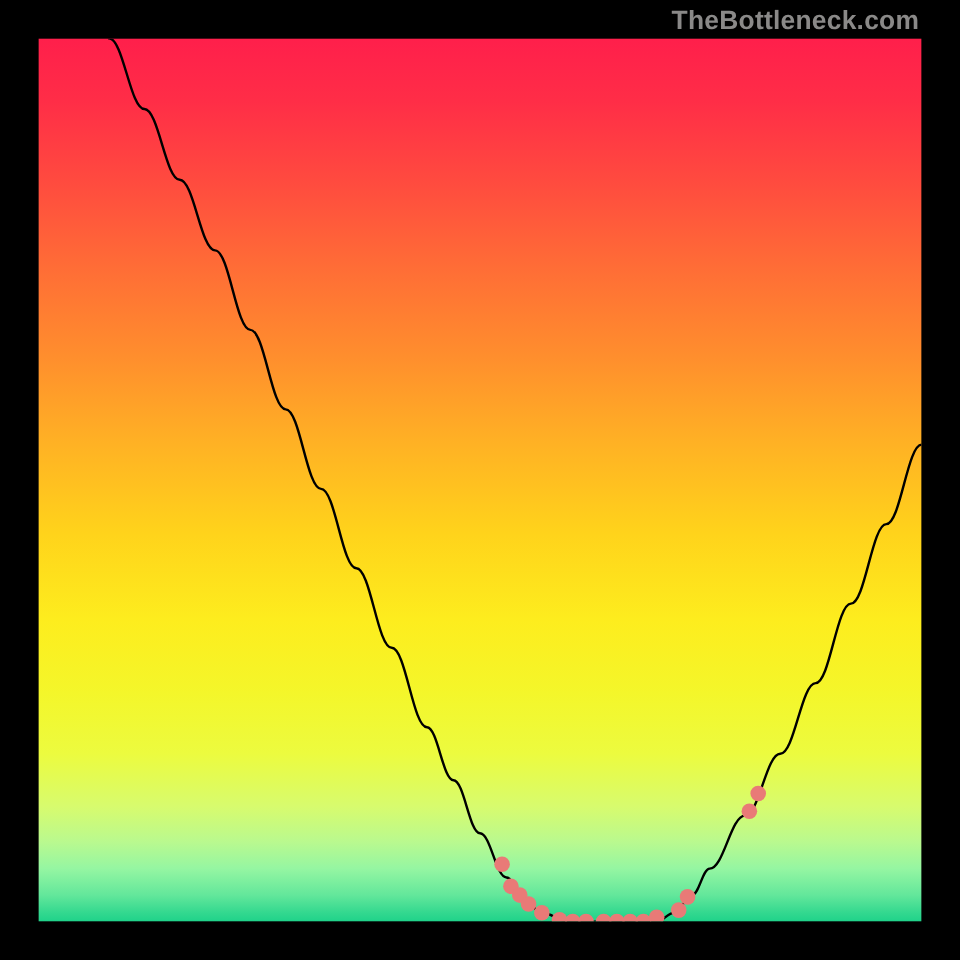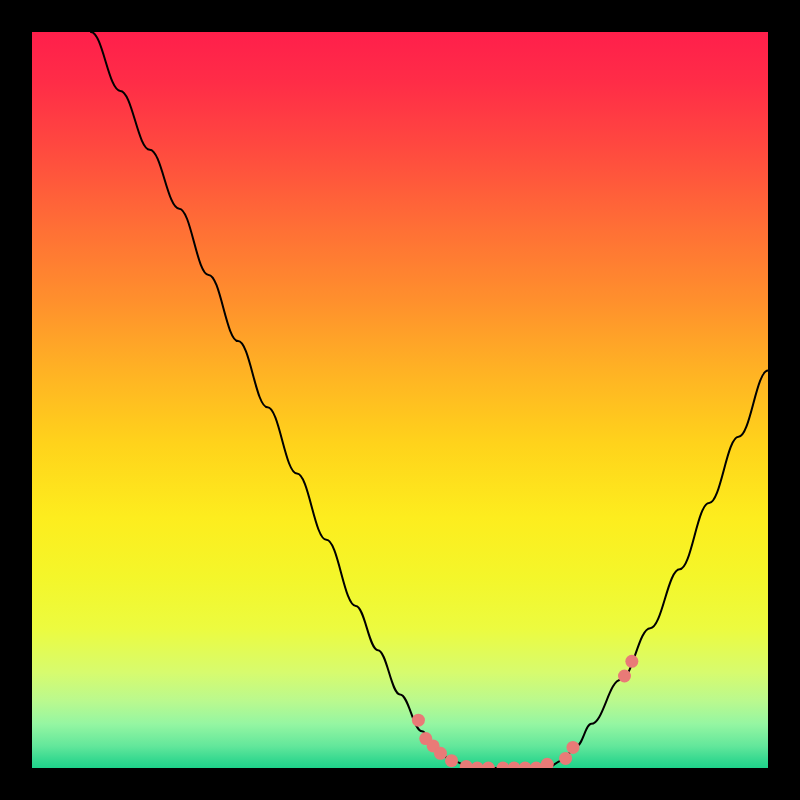--- a/index.html
+++ b/index.html
@@ -63,20 +63,21 @@
     font-weight: 600;
     letter-spacing: 0.2px;
     user-select: none;
   }
 </style>
 </head>
 <body>
 
 <div class="stage">
 
+  <div class="watermark">TheBottleneck.com</div>
 
   <div class="plot-area">
     <div class="gradient"></div>
     <svg class="chart-svg" viewBox="0 0 736 736" preserveAspectRatio="none">
       <path id="curve-path" fill="none" stroke="#000000" stroke-width="2" stroke-linecap="round" d="M 58.88 0.00 C 70.66 0.00, 76.54 58.88, 88.32 58.88 C 100.10 58.88, 105.98 117.76, 117.76 117.76 C 129.54 117.76, 135.42 176.64, 147.20 176.64 C 158.98 176.64, 164.86 242.88, 176.64 242.88 C 188.42 242.88, 194.30 309.12, 206.08 309.12 C 217.86 309.12, 223.74 375.36, 235.52 375.36 C 247.30 375.36, 253.18 441.60, 264.96 441.60 C 276.74 441.60, 282.62 507.84, 294.40 507.84 C 306.18 507.84, 312.06 574.08, 323.84 574.08 C 332.67 574.08, 337.09 618.24, 345.92 618.24 C 354.75 618.24, 359.17 662.40, 368.00 662.40 C 376.83 662.40, 381.25 699.20, 390.08 699.20 C 395.97 699.20, 398.91 717.60, 404.80 717.60 C 410.69 717.60, 413.63 728.64, 419.52 728.64 C 428.35 728.64, 432.77 736.00, 441.60 736.00 C 456.32 736.00, 463.68 736.00, 478.40 736.00 C 493.12 736.00, 500.48 736.00, 515.20 736.00 C 521.09 736.00, 524.03 728.64, 529.92 728.64 C 535.81 728.64, 538.75 713.92, 544.64 713.92 C 550.53 713.92, 553.47 691.84, 559.36 691.84 C 571.14 691.84, 577.02 647.68, 588.80 647.68 C 600.58 647.68, 606.46 596.16, 618.24 596.16 C 630.02 596.16, 635.90 537.28, 647.68 537.28 C 659.46 537.28, 665.34 471.04, 677.12 471.04 C 688.90 471.04, 694.78 404.80, 706.56 404.80 C 718.34 404.80, 724.22 338.56, 736.00 338.56"></path>
       <g id="dots-group">
           <circle cx="386.40" cy="688.16" r="6.5" fill="#e97a77"></circle>
           <circle cx="393.76" cy="706.56" r="6.5" fill="#e97a77"></circle>
           <circle cx="401.12" cy="713.92" r="6.5" fill="#e97a77"></circle>
           <circle cx="408.48" cy="721.28" r="6.5" fill="#e97a77"></circle>

